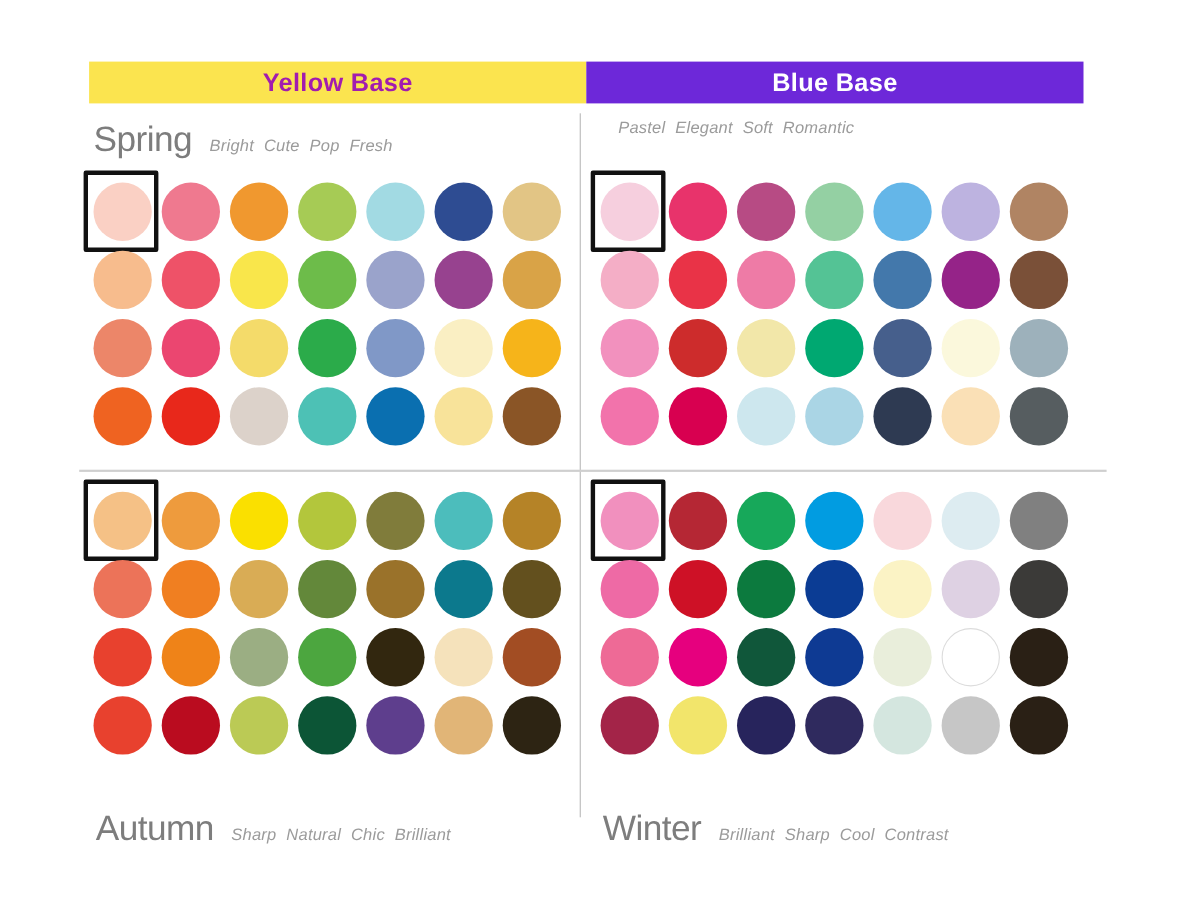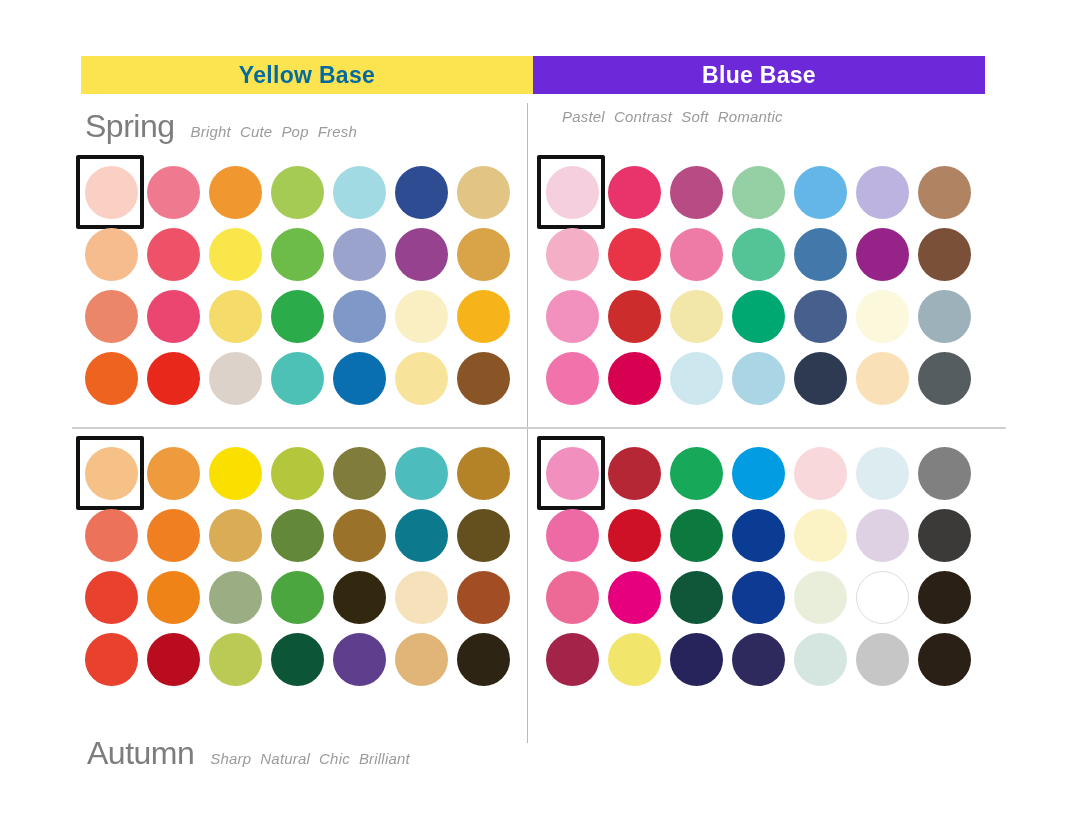--- a/index.html
+++ b/index.html
@@ -35,21 +35,21 @@
     flex: 1 1 50%;
     display: flex;
     align-items: center;
     justify-content: center;
     font-size: 23px;
     font-weight: bold;
     letter-spacing: 0.3px;
   }
   .header-bar.yellow {
     background: #fbe44f;
-    color: #0369a1;
+    color: #a21caf;
   }
   .header-bar.blue {
     background: #6d28d9;
     color: #ffffff;
   }
 
   
   .v-divider {
     position: absolute;
     left: 527px;
@@ -253,21 +253,21 @@
           <div class="dot" style="background: rgb(248, 227, 154);"></div>
         </div>
         <div class="swatch-cell">
           <div class="dot" style="background: rgb(138, 85, 38);"></div>
         </div>
       </div>
   </div>
 
   <div class="quad summer">
     <div class="title-block top">
-      <div class="season-keywords"><span>Pastel</span><span>Contrast</span><span>Soft</span><span>Romantic</span></div>
+      <div class="season-keywords"><span>Pastel</span><span>Elegant</span><span>Soft</span><span>Romantic</span></div>
     </div>
     <div class="swatch-grid">
         <div class="swatch-cell highlight">
           <div class="dot" style="background: rgb(246, 207, 222);"></div>
         </div>
         <div class="swatch-cell">
           <div class="dot" style="background: rgb(232, 51, 107);"></div>
         </div>
         <div class="swatch-cell">
           <div class="dot" style="background: rgb(183, 75, 132);"></div>
@@ -523,15 +523,19 @@
         <div class="swatch-cell">
           <div class="dot" style="background: rgb(212, 230, 223);"></div>
         </div>
         <div class="swatch-cell">
           <div class="dot" style="background: rgb(198, 198, 198);"></div>
         </div>
         <div class="swatch-cell">
           <div class="dot" style="background: rgb(42, 32, 21);"></div>
         </div>
       </div>
+    <div class="title-block bottom">
+      <div class="season-name">Winter</div>
+      <div class="season-keywords"><span>Brilliant</span><span>Sharp</span><span>Cool</span><span>Contrast</span></div>
+    </div>
   </div>
 
 </div>
 
 </body></html>

